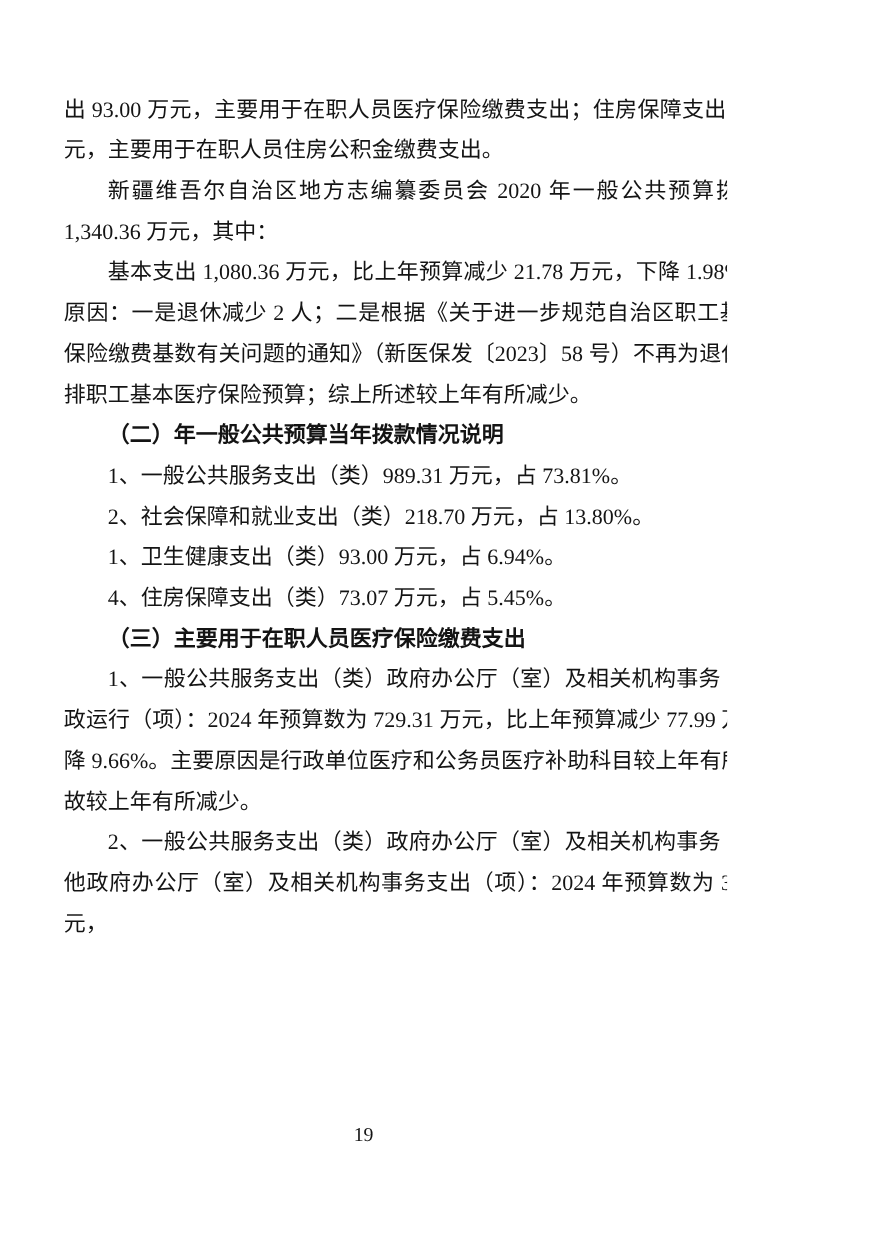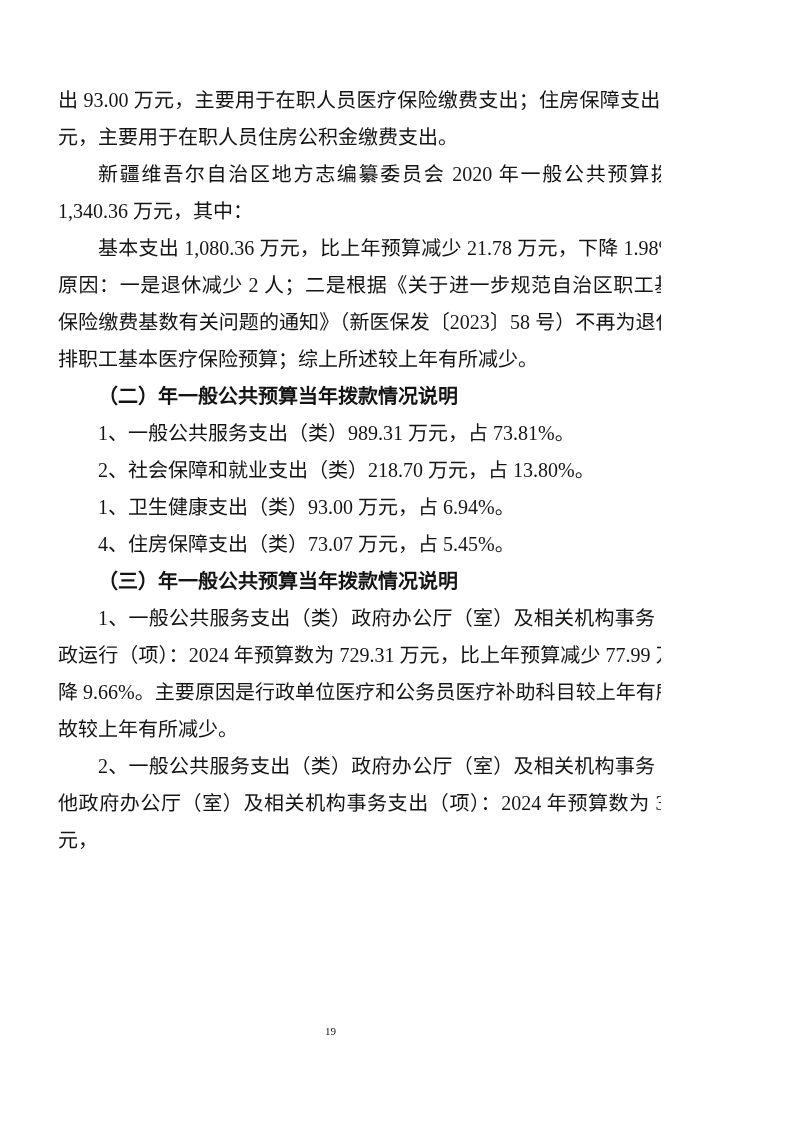--- a/index.html
+++ b/index.html
@@ -38,36 +38,36 @@
   }
   .content p.sp-before {
     margin-top: 10px;
   }
   .pagenum {
     position: absolute;
     top: 1022px;
     left: 0;
     width: 100%;
     text-align: center;
-    font-size: 11px;
+    font-size: 18px;
     line-height: 18px;
     color: #141414;
   }
 </style>
 </head>
 <body>
 
 <div class="page">
   <div class="content">
     <p class="cont">出 93.00 万元，主要用于在职人员医疗保险缴费支出；住房保障支出 73.07 万元，主要用于在职人员住房公积金缴费支出。</p>
     <p>新疆维吾尔自治区地方志编纂委员会 2020 年一般公共预算拨款合计 1,340.36 万元，其中：</p>
     <p>基本支出 1,080.36 万元，比上年预算减少 21.78 万元，下降 1.98%。主要原因：一是退休减少 2 人；二是根据《关于进一步规范自治区职工基本医疗保险缴费基数有关问题的通知》（新医保发〔2023〕58 号）不再为退休人员安排职工基本医疗保险预算；综上所述较上年有所减少。</p>
     <p class="h">（二）年一般公共预算当年拨款情况说明</p>
     <p>1、一般公共服务支出（类）989.31 万元，占 73.81%。</p>
     <p>2、社会保障和就业支出（类）218.70 万元，占 13.80%。</p>
     <p>1、卫生健康支出（类）93.00 万元，占 6.94%。</p>
     <p>4、住房保障支出（类）73.07 万元，占 5.45%。</p>
-    <p class="h">（三）年一般公共预算当年拨款情况说明</p>
+    <p class="h">（三）主要用于在职人员医疗保险缴费支出</p>
     <p>1、一般公共服务支出（类）政府办公厅（室）及相关机构事务（款）行政运行（项）：2024 年预算数为 729.31 万元，比上年预算减少 77.99 万元，下降 9.66%。主要原因是行政单位医疗和公务员医疗补助科目较上年有所调整，故较上年有所减少。</p>
     <p>2、一般公共服务支出（类）政府办公厅（室）及相关机构事务（款）其他政府办公厅（室）及相关机构事务支出（项）：2024 年预算数为 360.00 万元，</p>
   </div>
   <div class="pagenum">19</div>
 </div>
 
 </body></html>

